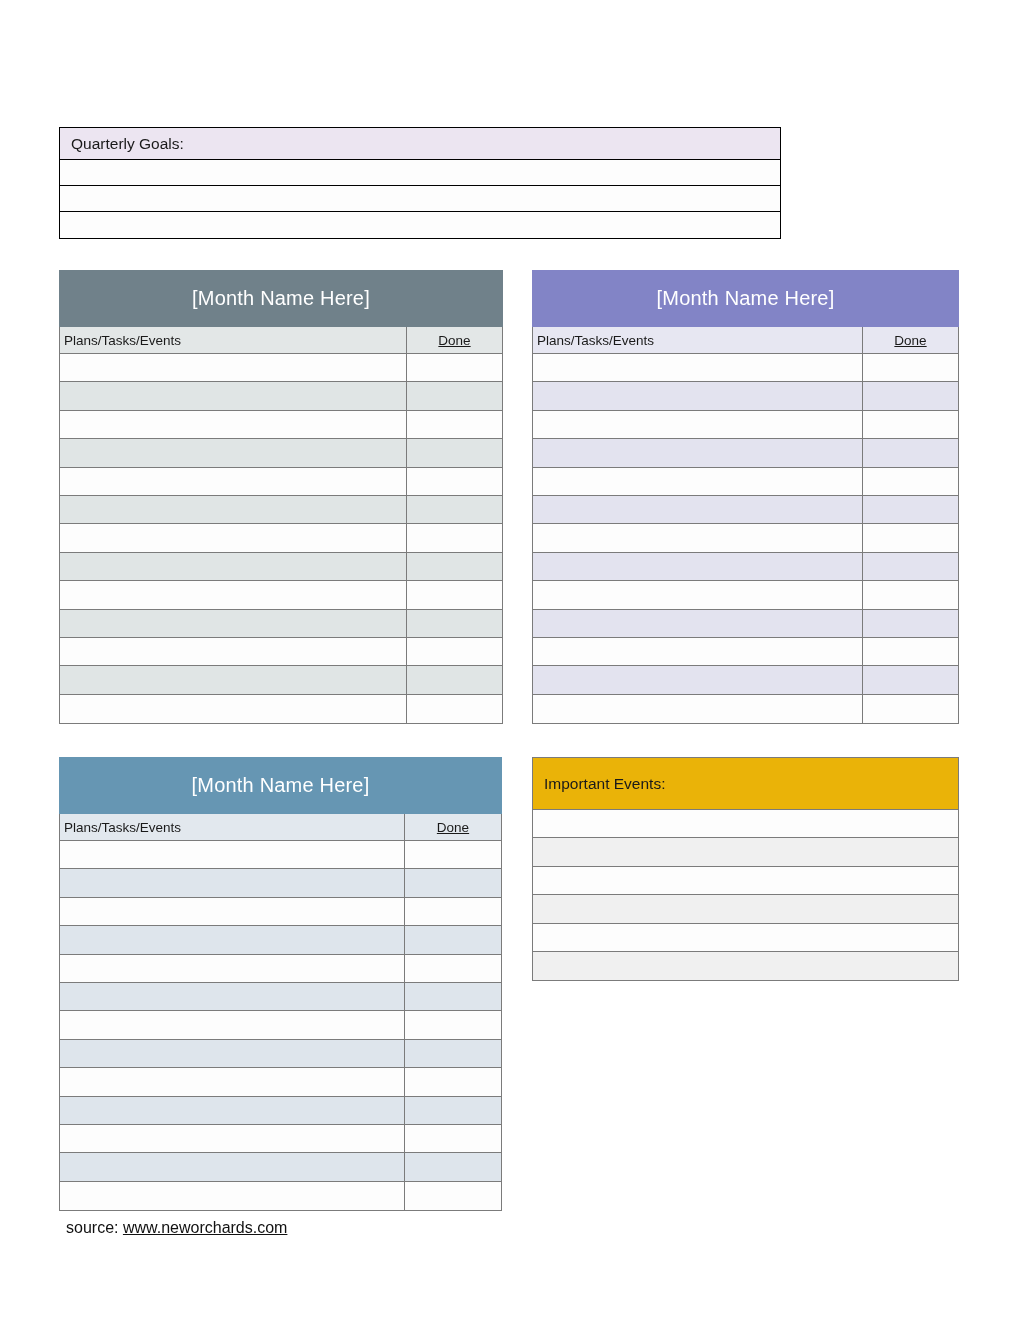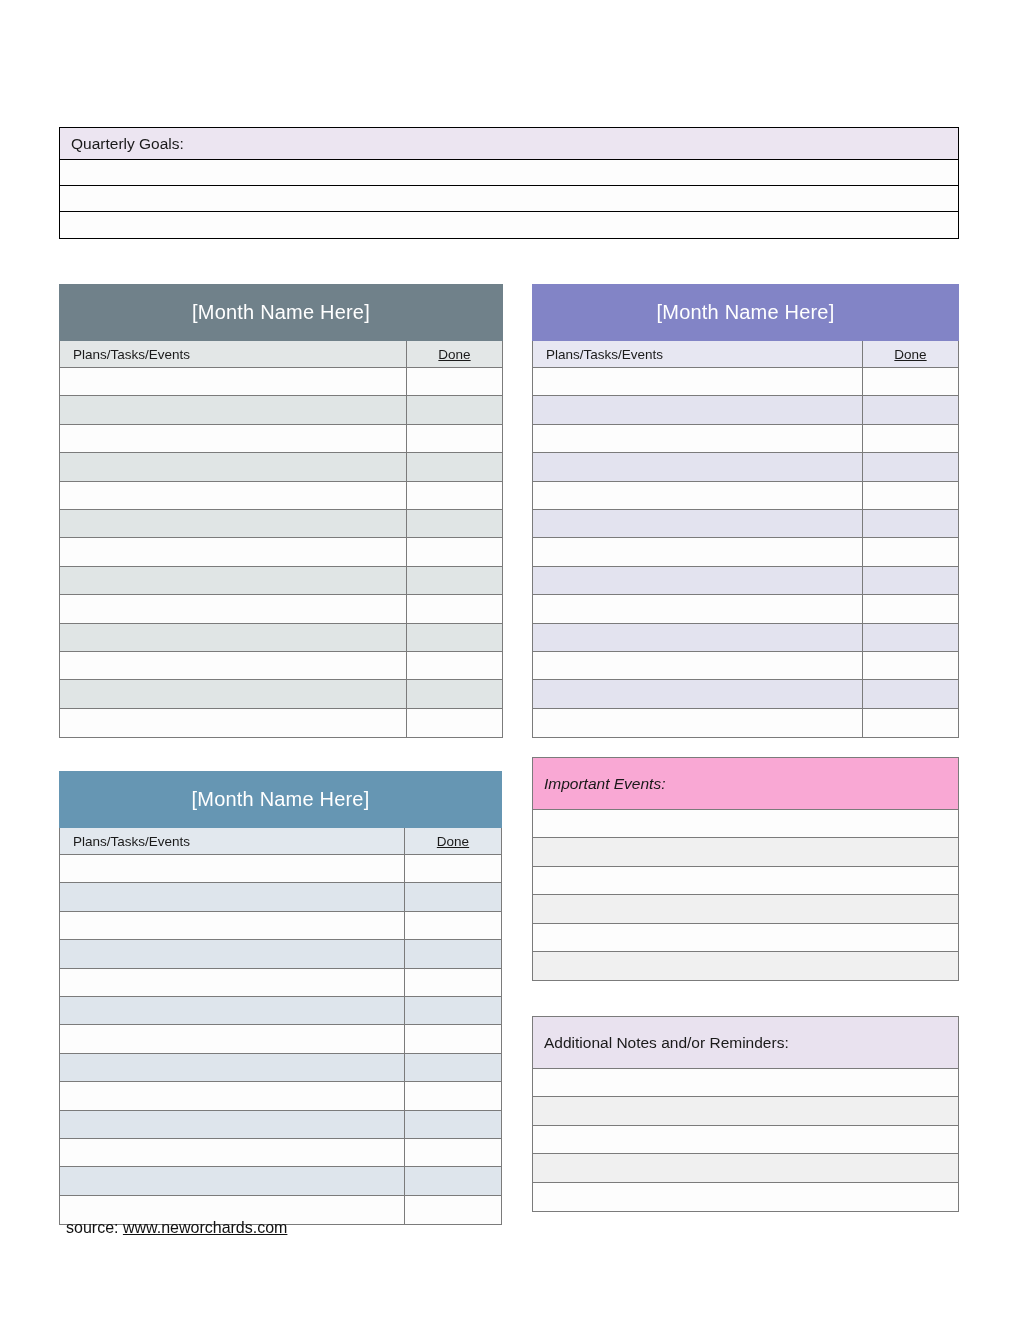--- a/index.html
+++ b/index.html
@@ -33,21 +33,21 @@
     letter-spacing: 0.2px;
     color: #111111;
     line-height: 1.15;
   }
 
   
   .goals-box {
     position: absolute;
     left: 59px;
     top: 127px;
-    width: 900px;
+    width: 722px;
     border: 1.6px solid #000000;
     box-sizing: border-box;
   }
   .goals-head {
     height: 32px;
     background: #ece5f1;
     border-bottom: 1.6px solid #000000;
     display: flex;
     align-items: center;
     padding-left: 11px;
@@ -59,21 +59,20 @@
     border-bottom: 1.6px solid #000000;
     background: #fdfdfd;
     box-sizing: border-box;
   }
   .goals-row.last { border-bottom: none; }
 
   
   .month-table {
     position: absolute;
     box-sizing: border-box;
-    margin-top: 14px;
   }
   .month-head {
     height: 57px;
     display: flex;
     align-items: center;
     justify-content: center;
     color: #ffffff;
     font-size: 20px;
     font-weight: 400;
     letter-spacing: 0.2px;
@@ -85,21 +84,21 @@
     box-sizing: border-box;
     border-left: 1.3px solid #7b7b7b;
     border-right: 1.3px solid #7b7b7b;
     border-bottom: 1.3px solid #7b7b7b;
     font-size: 13.5px;
   }
   .col-head .c-tasks {
     flex: 0 0 auto;
     display: flex;
     align-items: center;
-    padding-left: 13px;
+    padding-left: 4px;
     box-sizing: border-box;
     border-right: 1.3px solid #7b7b7b;
   }
   .col-head .c-done {
     flex: 1 1 auto;
     display: flex;
     align-items: center;
     justify-content: center;
     box-sizing: border-box;
     text-decoration: underline;
@@ -357,39 +356,29 @@
           <div class="c-done"></div>
         </div>
         <div class="t-row" style="background: rgb(253, 253, 253);">
           <div class="c-tasks" style="width: 345px;"></div>
           <div class="c-done"></div>
         </div>
       </div>
   </div>
 
   <div class="side-panel" id="panel-0" style="left:532px; top:757px; width:427px;">
-    <div class="panel-head" style="background: #f9a8d4; font-style: italic;">Important Events:</div>
+    <div class="panel-head" style="background: #eab308;">Important Events:</div>
     <div class="panel-rows">
         <div class="p-row" style="background: rgb(253, 253, 253);"></div>
         <div class="p-row" style="background: rgb(240, 240, 240);"></div>
         <div class="p-row" style="background: rgb(253, 253, 253);"></div>
         <div class="p-row" style="background: rgb(240, 240, 240);"></div>
         <div class="p-row" style="background: rgb(253, 253, 253);"></div>
         <div class="p-row" style="background: rgb(240, 240, 240);"></div>
       </div>
   </div>
 
-  <div class="side-panel" id="panel-1" style="left:532px; top:1016px; width:427px;">
-    <div class="panel-head" style="background: rgb(233, 226, 239);">Additional Notes and/or Reminders:</div>
-    <div class="panel-rows">
-        <div class="p-row" style="background: rgb(253, 253, 253);"></div>
-        <div class="p-row" style="background: rgb(240, 240, 240);"></div>
-        <div class="p-row" style="background: rgb(253, 253, 253);"></div>
-        <div class="p-row" style="background: rgb(240, 240, 240);"></div>
-        <div class="p-row" style="background: rgb(253, 253, 253);"></div>
-      </div>
-  </div>
 
   <div class="source">
     <span>source: </span><span class="url">www.neworchards.com</span>
   </div>
 
 </div>
 
 </body></html>

